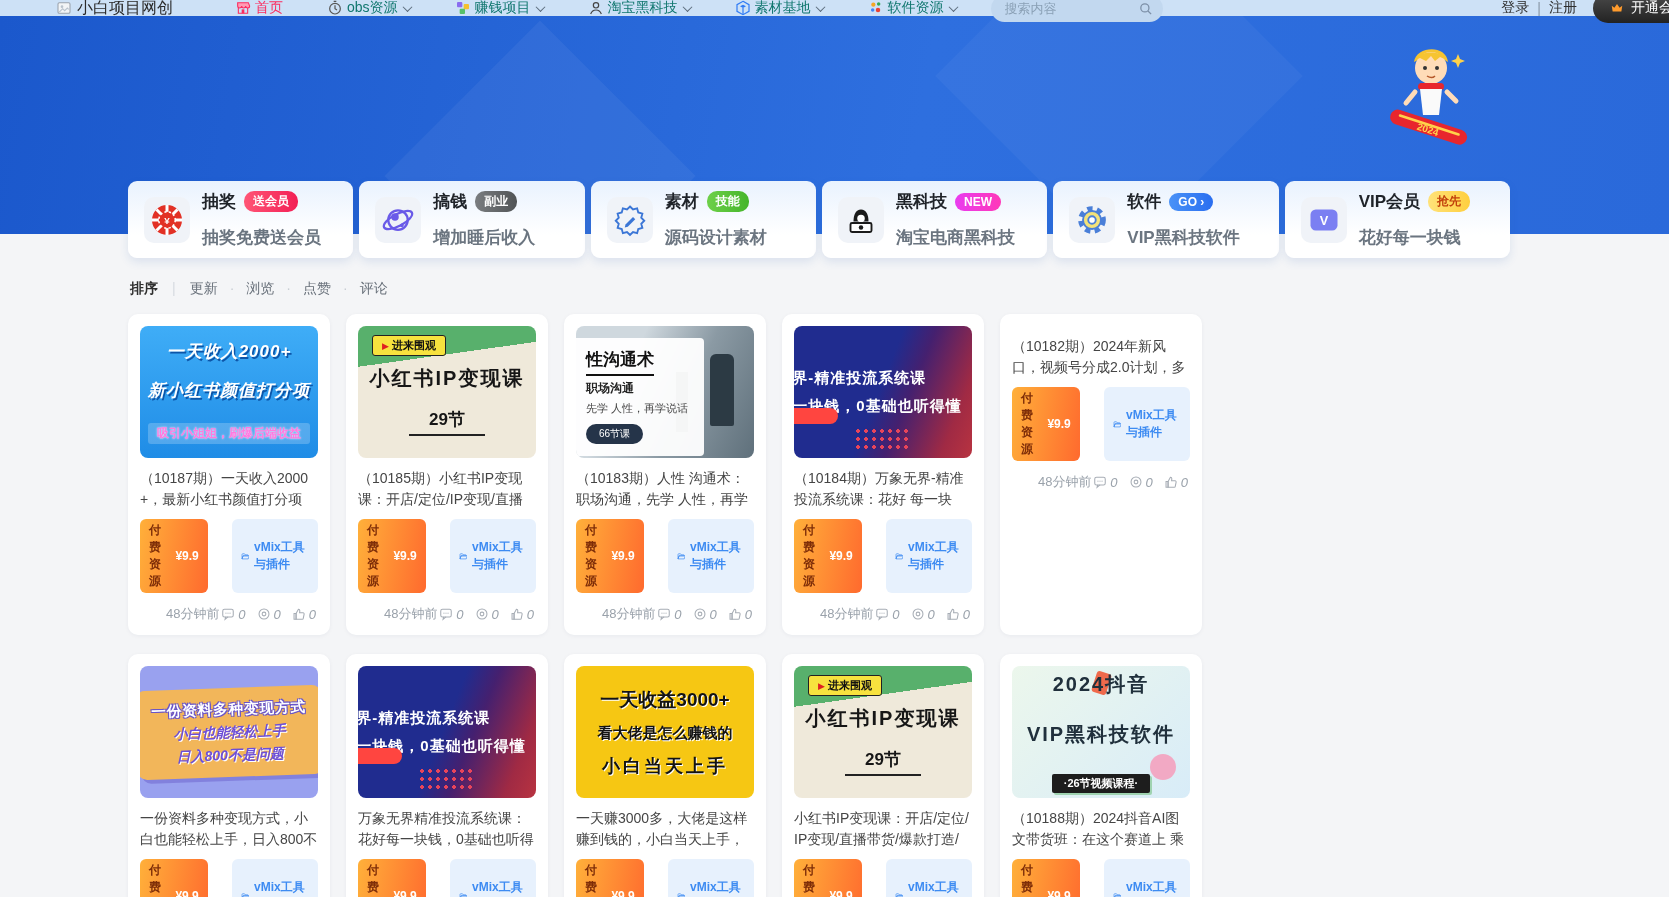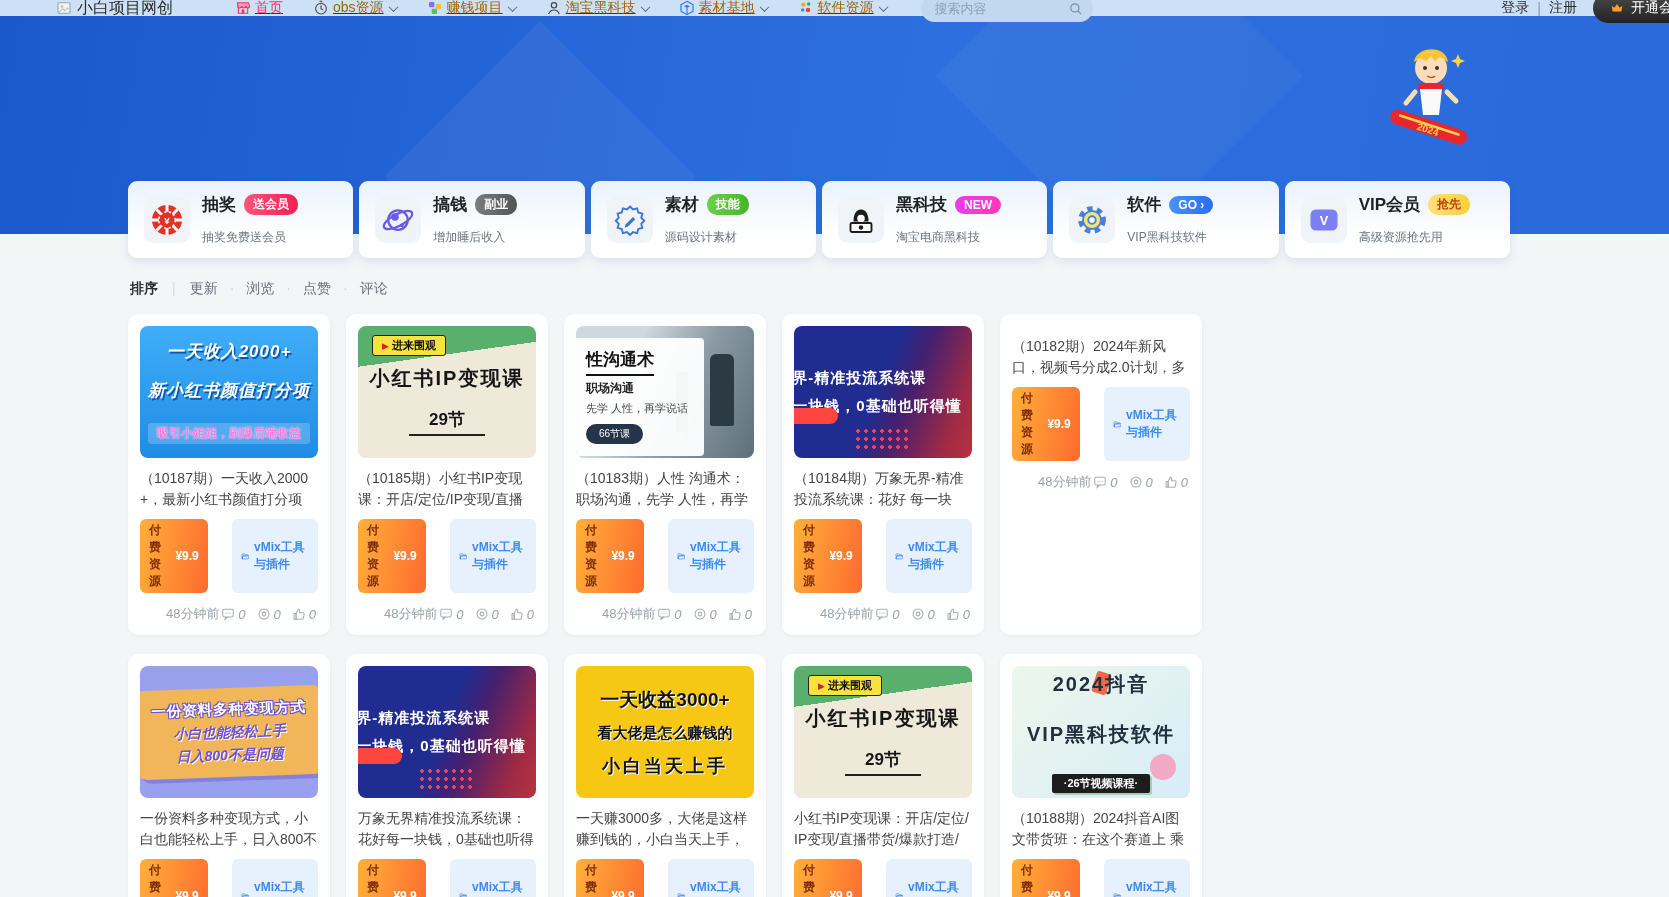--- a/index.html
+++ b/index.html
@@ -7,22 +7,22 @@
   body { font-family:"Liberation Sans","DejaVu Sans",sans-serif; background:#f4f5f7; color:#333; }
   .page { position:relative; width:1669px; height:897px; overflow:hidden; }
   .ic { display:inline-flex; align-items:center; justify-content:center; }
   .ic svg { width:100%; height:100%; display:block; }
 
   
   header { height:16px; background:#cde1f6; display:flex; align-items:center; padding-left:55px; position:relative; z-index:10; }
   .logo { display:flex; align-items:center; gap:4px; cursor:pointer; }
   .logo .ic { width:18px; height:16px; }
   .logo-text { font-size:16px; color:#2b2b2b; }
-  .nav { display:flex; align-items:center; gap:30px; margin-left:62px;text-decoration:underline; }
-  .nav-item { display:flex; align-items:center; gap:4px; font-size:14px; color:#a16207; cursor:pointer; white-space:nowrap; }
+  .nav { display:flex; align-items:center; gap:44px; margin-left:62px; }
+  .nav-item { display:flex; align-items:center; gap:4px; font-size:14px; color:#0f766e; cursor:pointer; white-space:nowrap; }
   .nav-item .ic { width:16px; height:16px; }
   .nav-item.active { color:#fb2c5f; }
   .chev { width:7px; height:7px; border-right:1.5px solid #5a6a7a; border-bottom:1.5px solid #5a6a7a; transform:rotate(45deg) translate(-1px,-1px); margin-left:2px; }
   .search { margin-left:34px; width:172px; height:27px; border-radius:14px; background:#c2d8ef; display:flex; align-items:center; padding:0 10px 0 14px; }
   .search input { flex:1; min-width:0; border:none; outline:none; background:transparent; font-size:13px; color:#4c5c6e; }
   .search input::placeholder { color:#8aa0b5; }
   .search .ic { width:15px; height:15px; cursor:pointer; }
   .auth { margin-left:auto; display:flex; align-items:center; font-size:14px; color:#2e2e2e; }
   .auth a { cursor:pointer; }
   .auth .div { color:#8a98a8; margin:0 8px; }
@@ -37,21 +37,21 @@
   .mascot { position:absolute; right:194px; top:18px; width:90px; height:122px; }
 
   
   .features { position:absolute; top:181px; left:128px; width:1382px; display:flex; gap:6px; z-index:5; }
   .feature { flex:1; height:77px; border-radius:9px; background:linear-gradient(180deg,#e9f2fe,#ffffff 70%); box-shadow:0 4px 10px rgba(40,90,170,.12); display:flex; align-items:center; gap:12px; padding:0 16px; cursor:pointer; }
   .f-icon { width:46px; height:46px; border-radius:10px; background:#f0f3f8; display:flex; align-items:center; justify-content:center; flex:none; }
   .f-icon .ic { width:36px; height:36px; }
   .f-trow { display:flex; align-items:center; }
   .f-title { font-size:17px; font-weight:700; color:#1f2329; }
   .f-badge { margin-left:8px; font-size:12px; font-weight:700; color:#fff; padding:2px 9px; border-radius:10px; white-space:nowrap; }
-  .f-desc { margin-top:13px; font-size:12px; color:#6b7580; }
+  .f-desc { margin-top:13px; font-size:17px; color:#6b7580;font-weight:bold; }
 
   
   main { position:relative; }
   .sortbar { margin:46px 0 0 130px; display:flex; align-items:center; font-size:14px; }
   .sort-label { color:#2f2f2f; font-weight:600; }
   .sort-label::after { content:"|"; color:#d5dae0; margin:0 14px; font-weight:400; }
   .sort-opts { display:flex; align-items:center; color:#68707a; }
   .sort-opts span { cursor:pointer; }
   .sort-opts span + span::before { content:"\00B7"; margin:0 12px; color:#c9ced4; }
 
@@ -357,21 +357,21 @@
               <rect x="6" y="10" width="36" height="28" rx="7" fill="#7b7ff2"></rect>
               <text x="24" y="31" text-anchor="middle" font-size="17" font-weight="bold" fill="#fff">V</text>
             </svg>
           </span>
         </div>
     <div class="f-body">
       <div class="f-trow">
         <span class="f-title">VIP会员</span>
         <span class="f-badge" style="background: linear-gradient(90deg, rgb(255, 226, 122), rgb(255, 207, 62)); color: rgb(194, 65, 12);">抢先</span>
       </div>
-      <div class="f-desc">高级资源抢先用</div>
+      <div class="f-desc">花好每一块钱</div>
     </div>
   </div>
     </section>
 
   <main>
     <div class="sortbar">
       <span class="sort-label">排序</span>
       <div class="sort-opts">
           <span>更新</span>
           <span>浏览</span>

